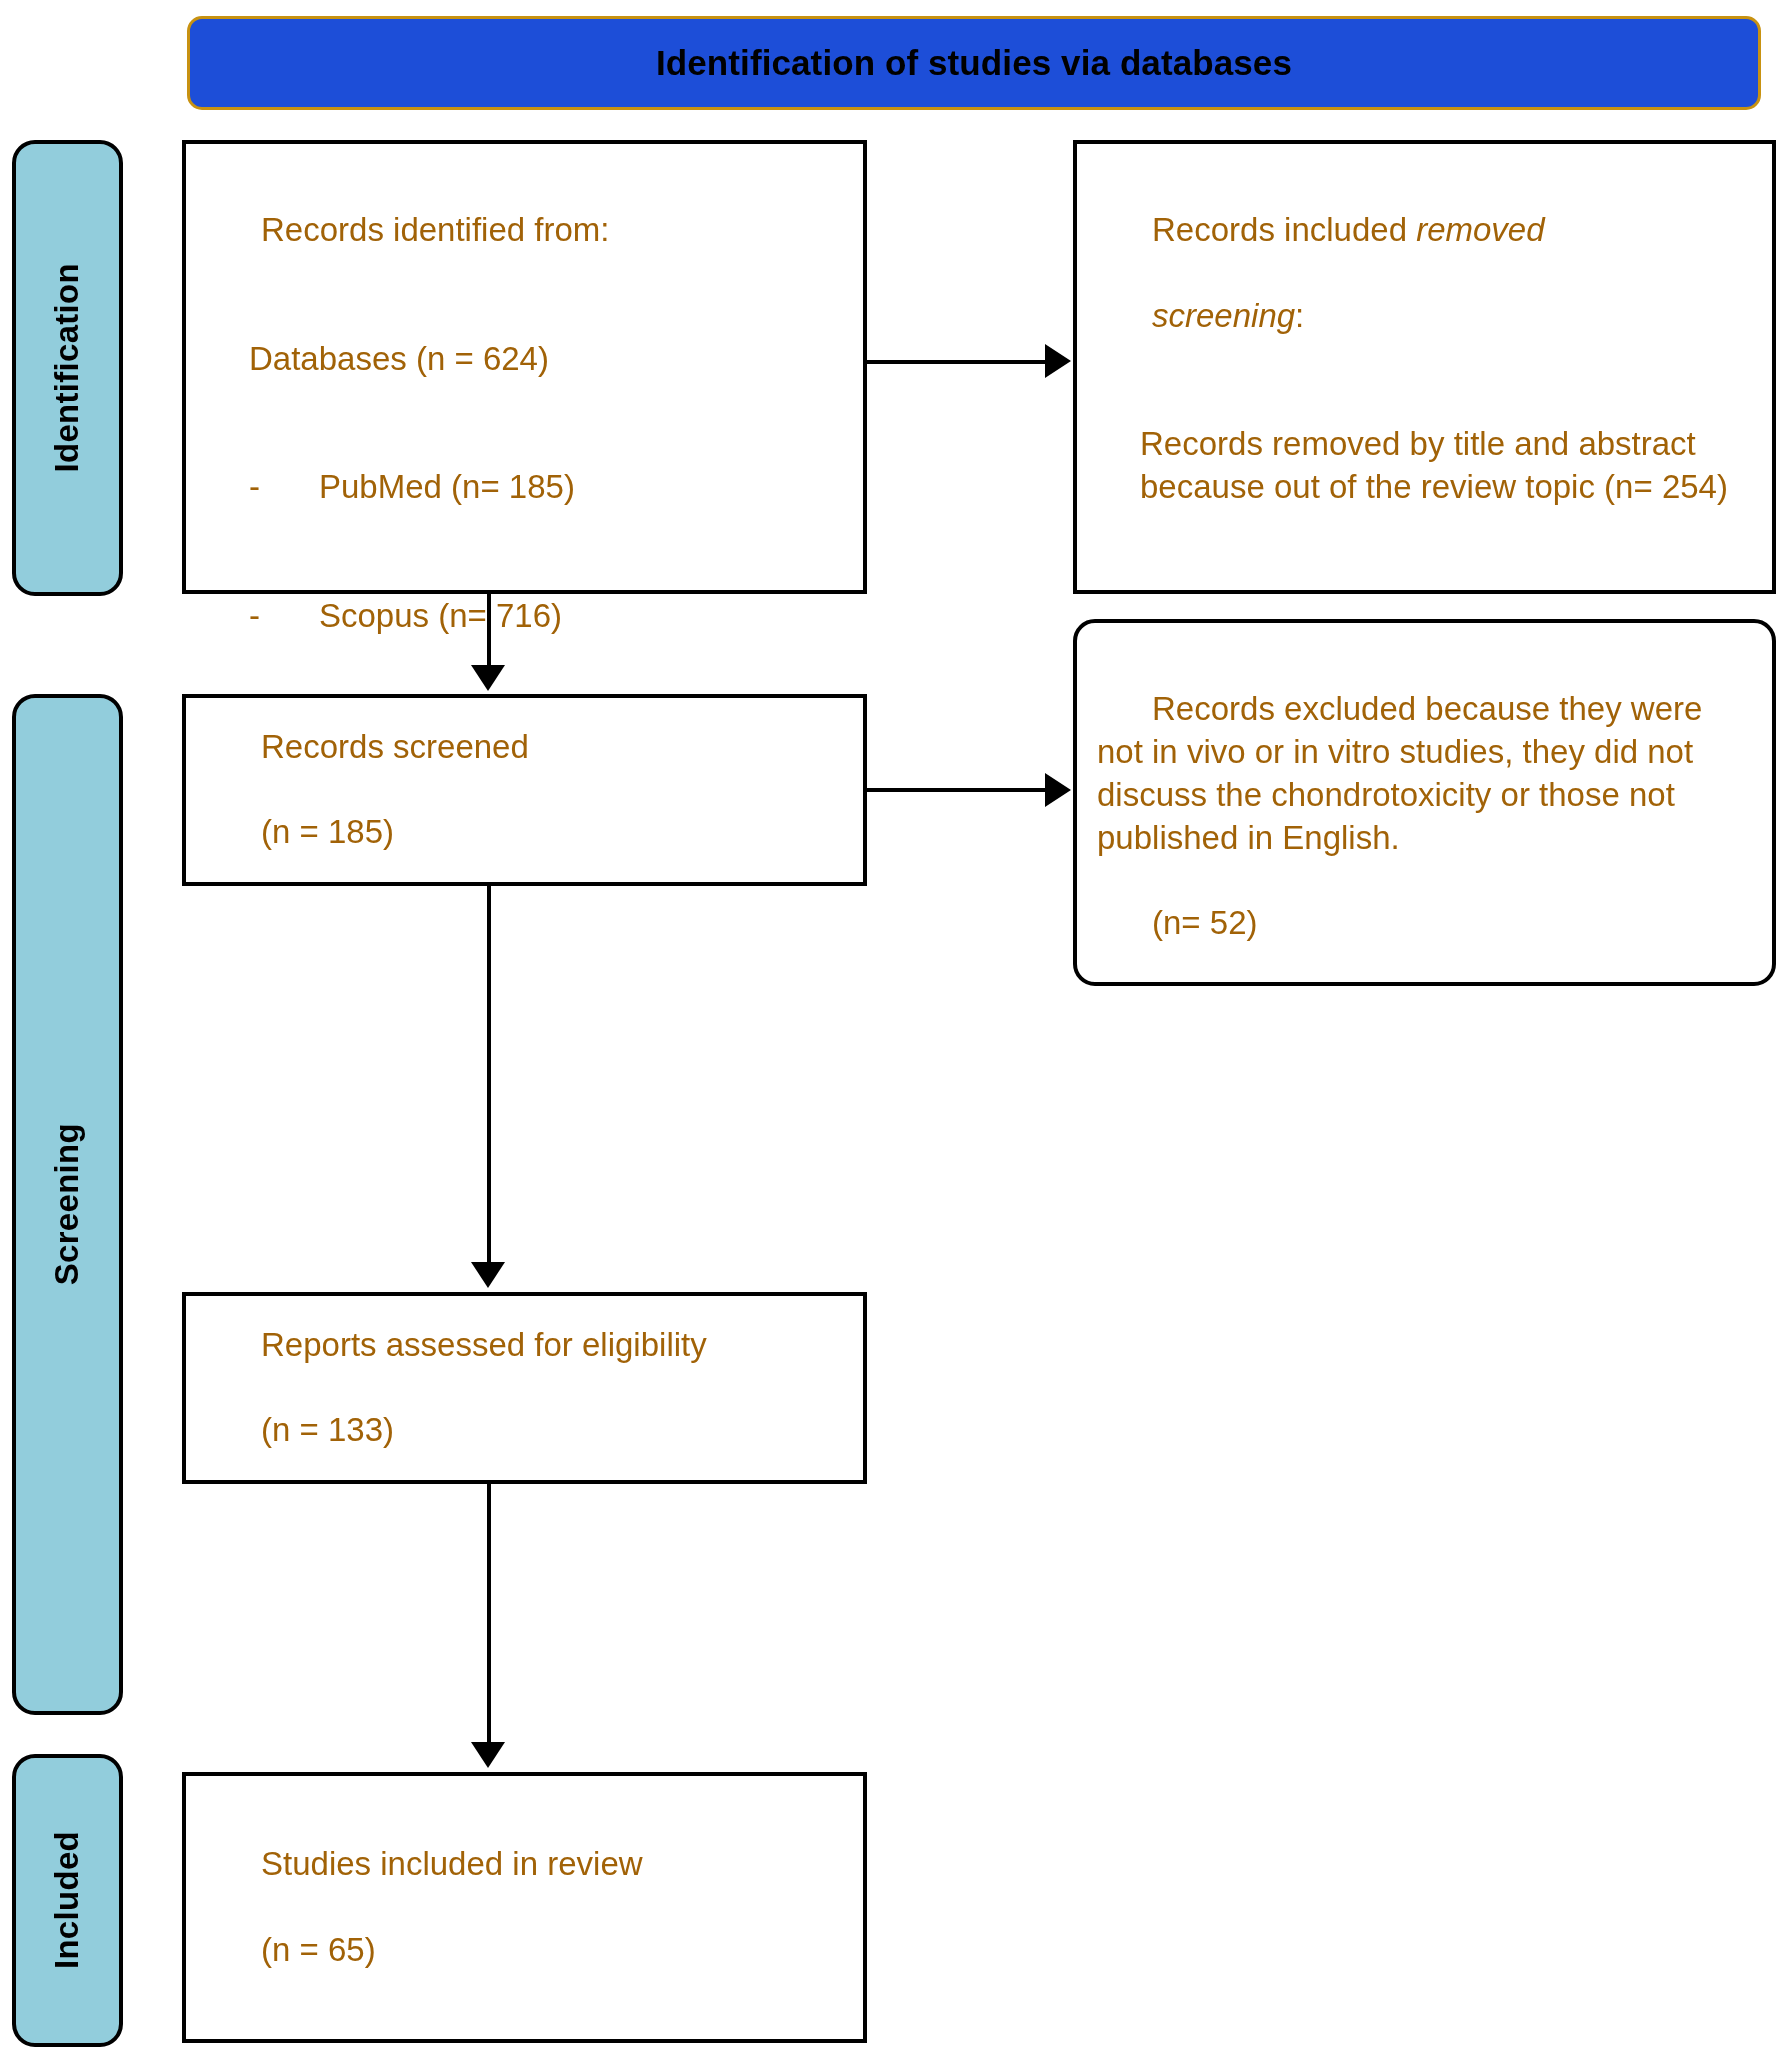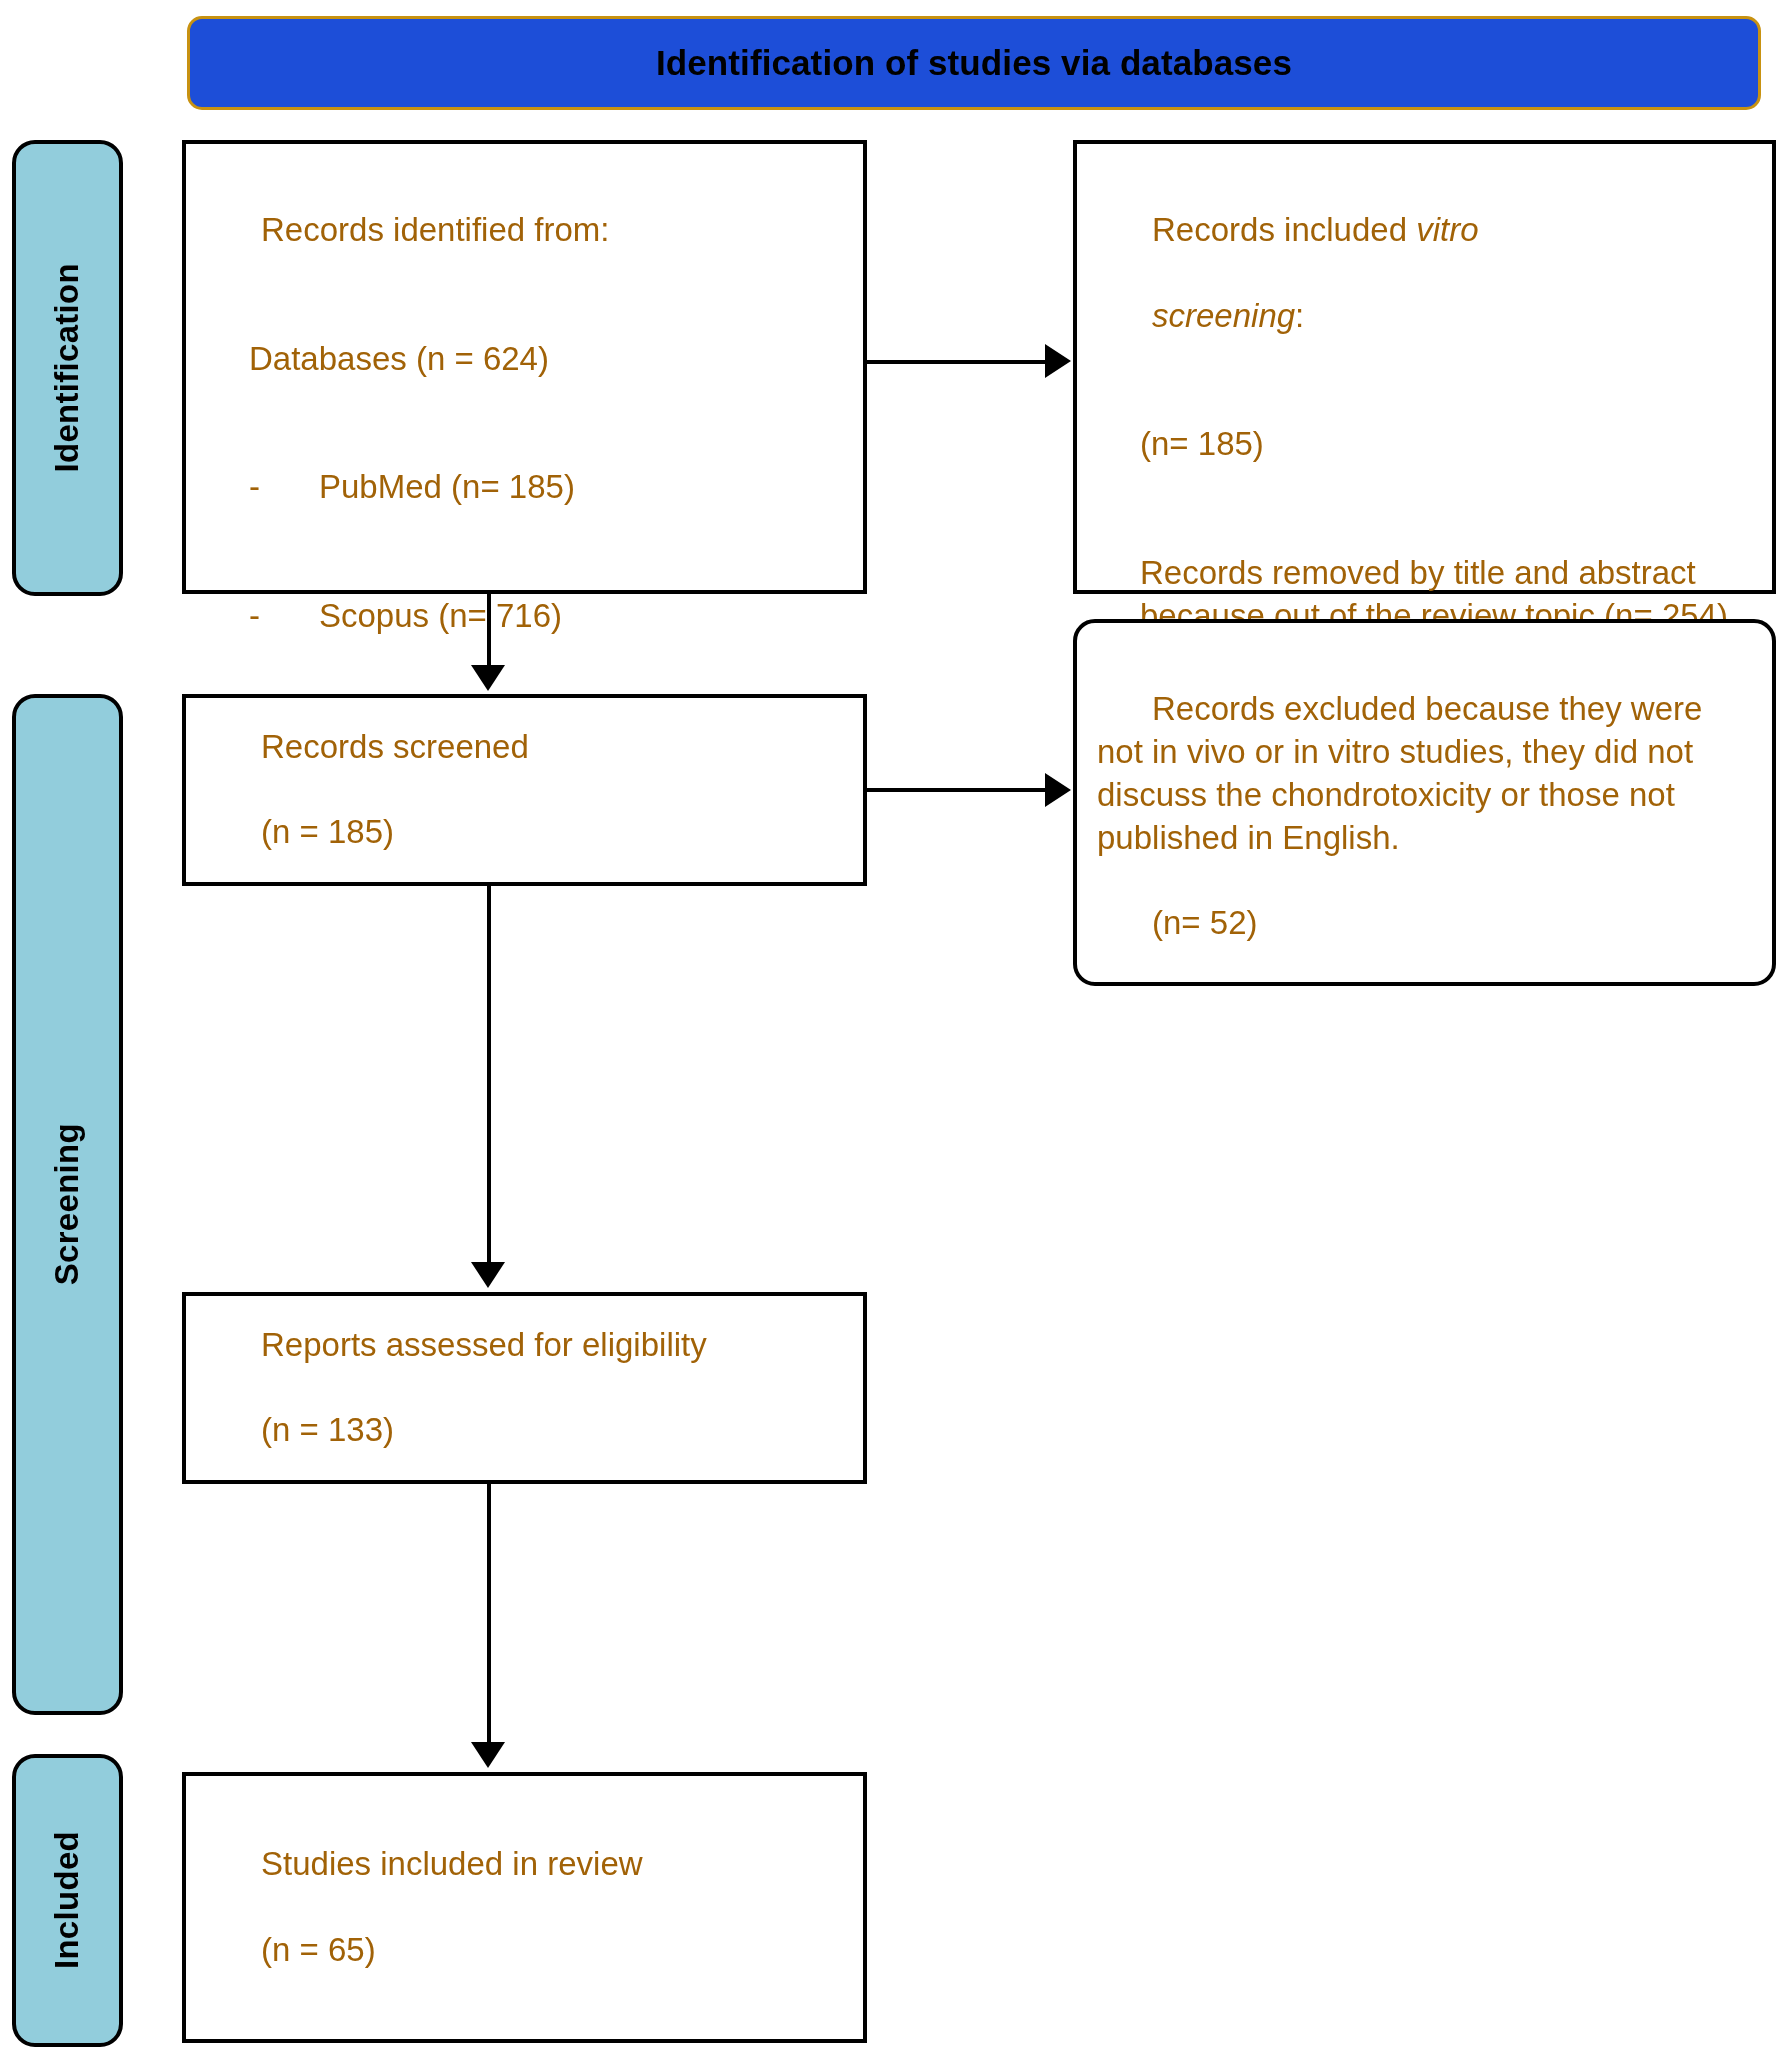--- a/index.html
+++ b/index.html
@@ -173,23 +173,22 @@
       </span>
       <span class="bullet-row">
         <span class="bullet-dash">-</span>
         <span class="bullet-txt">Web of Science (n= 30)</span>
       </span>
     </div>
   </div>
 
   <div class="fbox" id="box-removed">
     <div class="btext">
-      <span>Records included </span><span class="ital">vitro</span><br>
+      <span>Records included </span><span class="ital">removed</span><br>
       <span class="ital">screening</span><span>:</span><br>
-      <span class="indent2">(n= 185)</span>
       <span class="indent2">Records removed by title and abstract because out of the review topic (n= 254)</span>
     </div>
   </div>
 
   <div class="fbox" id="box-screened">
     <div class="btext">
       <span>Records screened</span><br>
       <span>(n = 185)</span>
     </div>
   </div>

